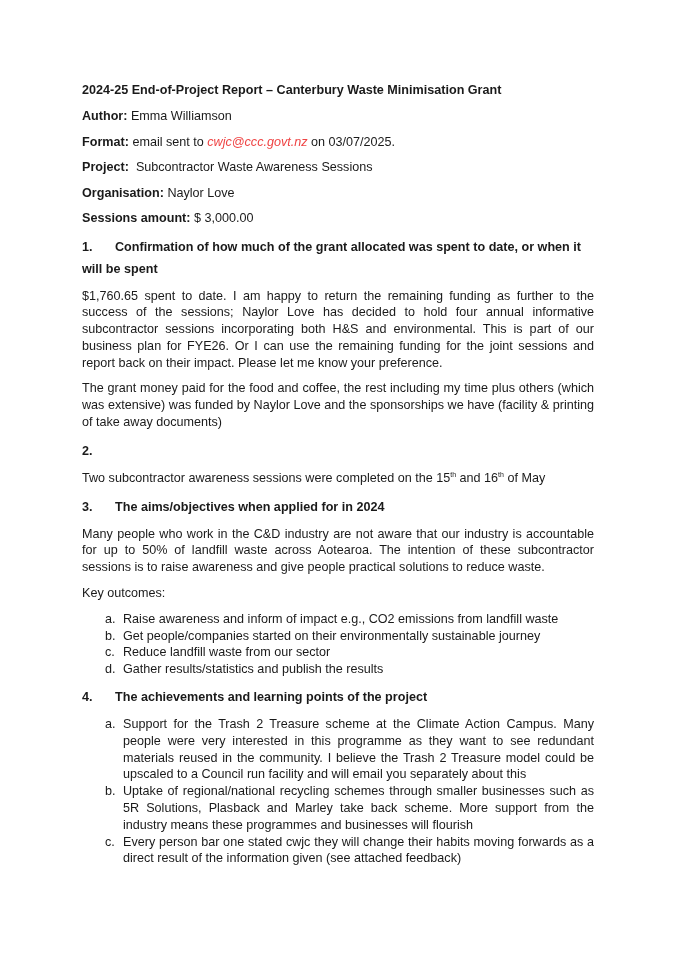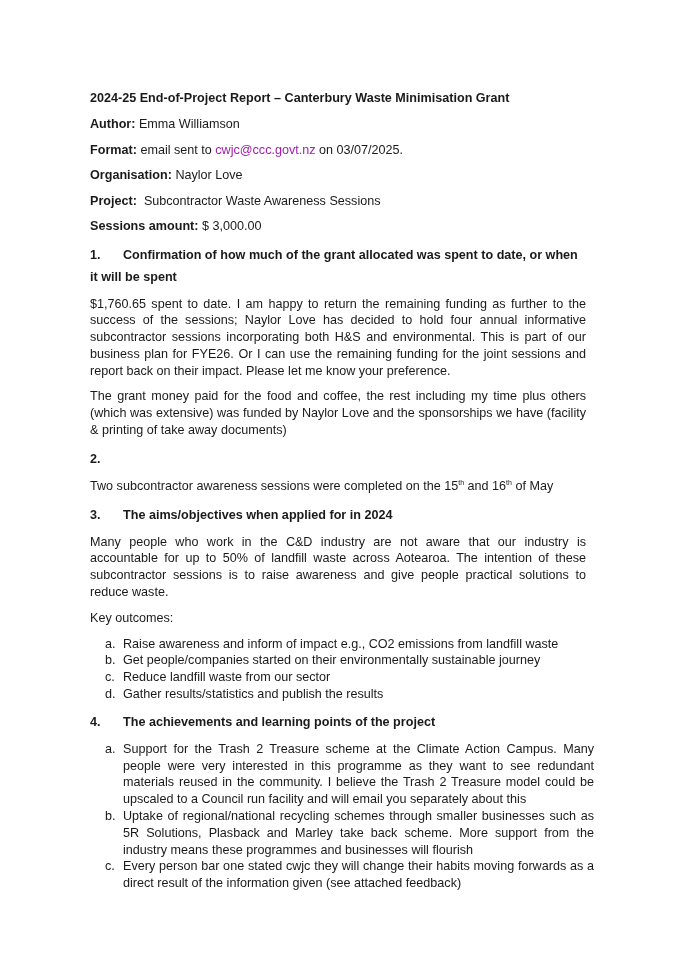--- a/index.html
+++ b/index.html
@@ -4,25 +4,25 @@
   <style>
     html, body { margin: 0; padding: 0; background: #ffffff; }
     body {
       width: 675px; height: 955px; overflow: hidden;
       font-family: "Liberation Sans", "DejaVu Sans", sans-serif;
       color: #1a1a1a;
       font-size: 12.6px;
     }
     .page { position: relative; width: 675px; height: 955px; }
     .doc { position: absolute; left: 82px; top: 82px; width: 512px; }
-    p { margin: 8px; }
+    p { margin: 0; }
     .title { font-weight: bold; margin-bottom: 10px; line-height: 16px; }
     .meta { line-height: 16px; margin-bottom: 9.5px; }
     .meta b { font-weight: bold; }
-    .link { color: #a21caf; }
+    .link { color: #ef4444; font-style: italic; }
     .heading { font-weight: bold; line-height: 22px; margin-bottom: 8px; display: flex; }
     .heading .num { width: 33px; flex: none; }
     .heading.wrap { display: block; }
     .heading.wrap .num { display: inline-block; width: 33px; }
     .para { text-align: justify; line-height: 16.8px; margin-bottom: 9px; }
     .para.left { text-align: left; }
     sup { font-size: 7px; vertical-align: 5px; line-height: 0; }
     ol.alpha { list-style: none; margin: 0 0 8px 0; padding: 0; }
     ol.alpha li { display: flex; line-height: 16.8px; padding-left: 23px; }
     ol.alpha li .mk { width: 18px; flex: none; }
@@ -42,27 +42,27 @@
     </p>
 
     <p class="meta">
       <b>Format:</b>
       <span>email sent to</span>
       <span class="link">cwjc@ccc.govt.nz</span>
       <span>on 03/07/2025.</span>
     </p>
 
     <p class="meta">
-      <b>Organisation:</b>
-      <span>Naylor Love</span>
+      <b>Project:</b>&nbsp;
+      <span>Subcontractor Waste Awareness Sessions</span>
     </p>
 
     <p class="meta">
-      <b>Project:</b>&nbsp;
-      <span>Subcontractor Waste Awareness Sessions</span>
+      <b>Organisation:</b>
+      <span>Naylor Love</span>
     </p>
 
     <p class="meta">
       <b>Sessions amount:</b>
       <span>$ 3,000.00</span>
     </p>
 
     <p class="heading wrap">
       <span class="num">1.</span><span>Confirmation of how much of the grant allocated was spent to date, or when it will be spent</span>
     </p>

